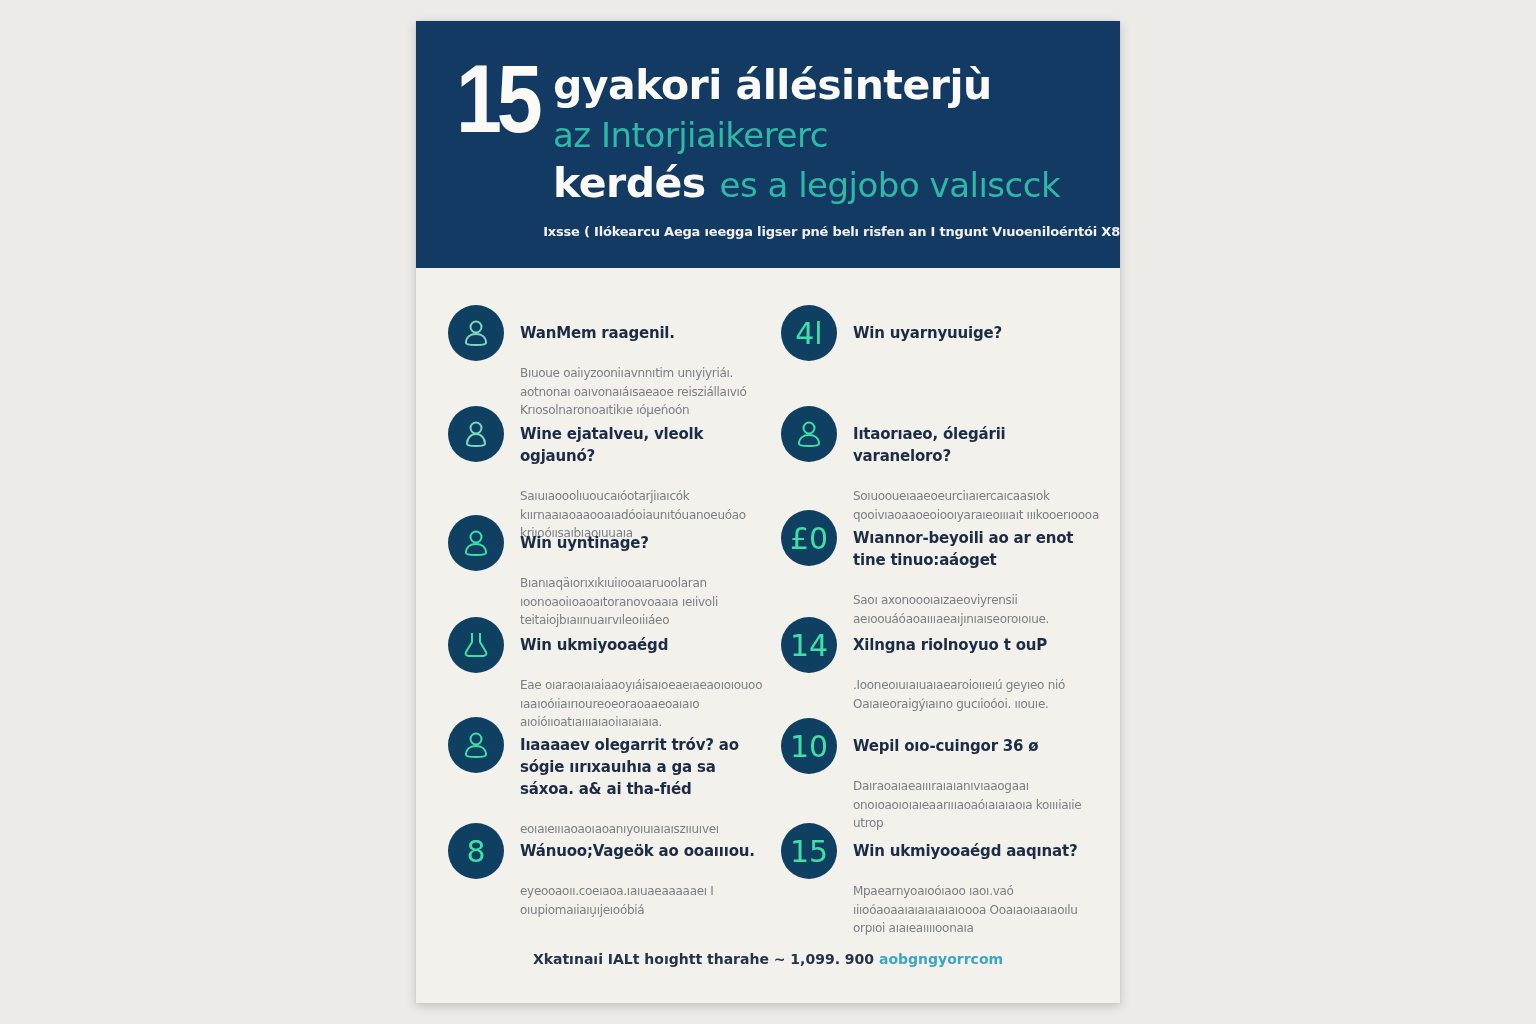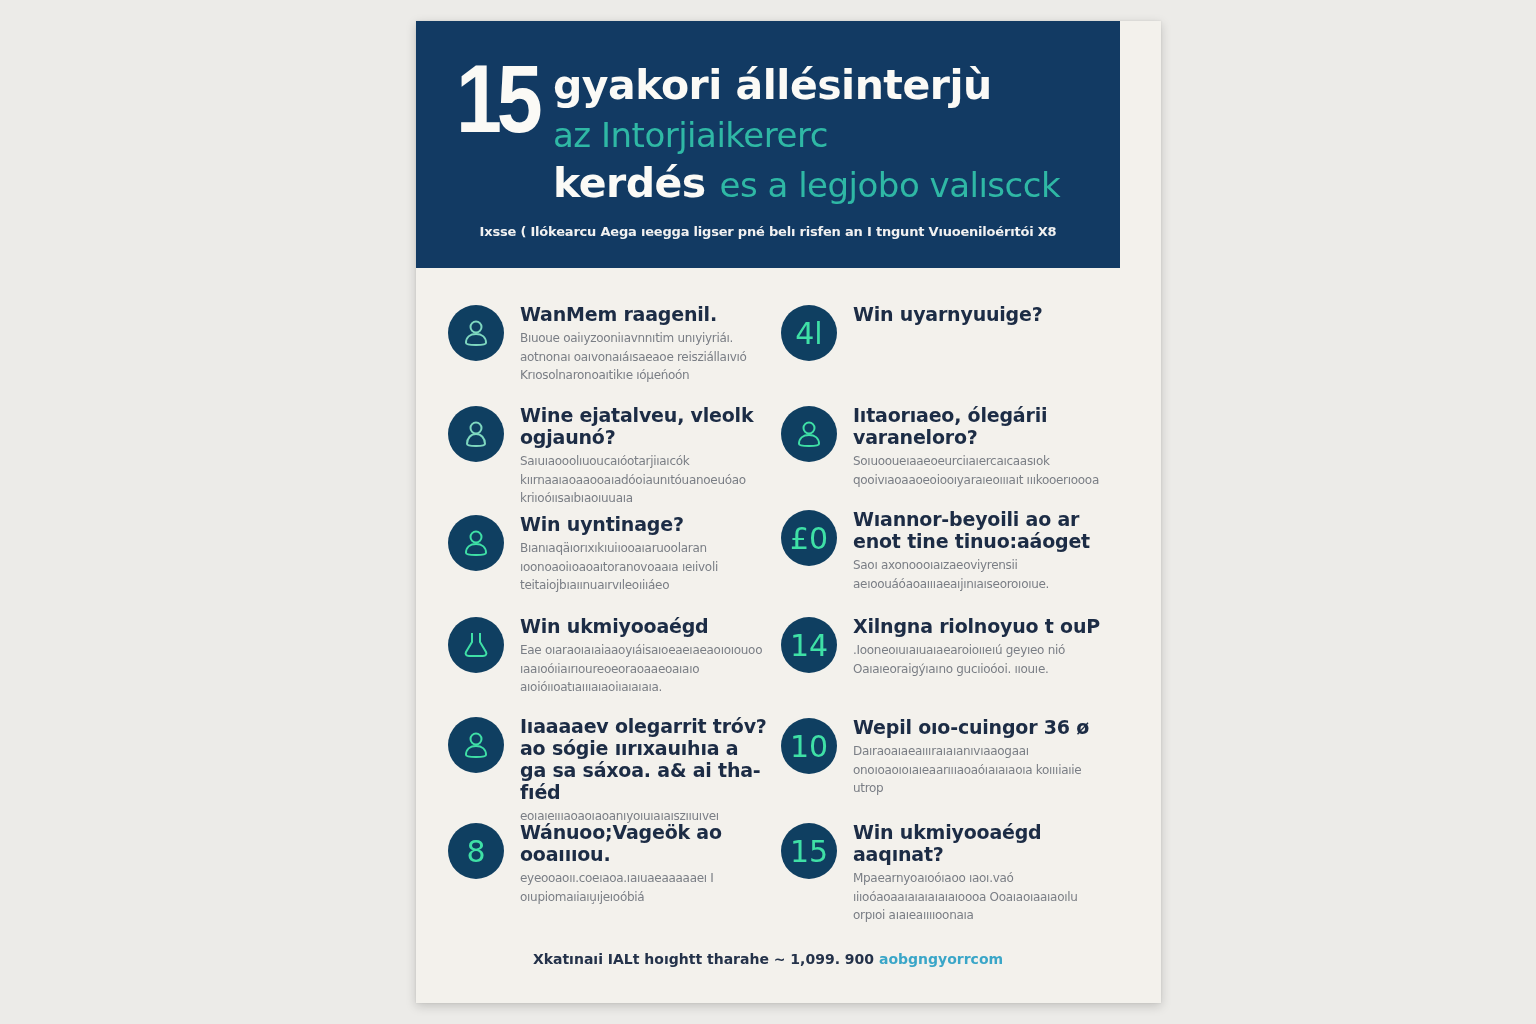--- a/index.html
+++ b/index.html
@@ -7,21 +7,20 @@
     width: 1536px; height: 1024px; overflow: hidden;
     background: #ecebe8;
     font-family: "Liberation Sans", "DejaVu Sans", sans-serif;
     position: relative;
   }
   .page {
     position: absolute; left: 416px; top: 21px;
     width: 704px; height: 982px;
     background: #f3f1ec;
     box-shadow: 0 3px 10px rgba(0,0,0,0.18), 0 0 2px rgba(0,0,0,0.08);
-    padding-left: 41px;
   }
   .header {
     position: absolute; left: 0; top: 0; width: 704px; height: 247px;
     background: #123a63;
   }
   .big-num {
     position: absolute; left: 40px; top: 30px;
     color: #fbfaf6; font-weight: 700; font-size: 96px; line-height: 1;
     letter-spacing: -6px;
     font-family: "Liberation Sans", sans-serif;
@@ -29,41 +28,41 @@
   }
   .title-block {
     position: absolute; left: 137px; top: 40px; width: 540px;
     font-weight: 700; font-size: 41px; line-height: 48px;
     font-family: "DejaVu Sans", sans-serif;
     letter-spacing: -0.5px;
   }
   .t-white { color: #fbfaf6; }
   .t-teal { color: #2fb8a5; font-weight: 400; font-size: 34px; }
   .subtitle {
-    position: absolute; left: 0; top: 203px; width: 704px; text-align: center;
+    position: absolute; left: 0; top: 203px; width: 704px; text-align: right;
     color: #f1f1f1; font-size: 13px; font-weight: 700;
     font-family: "DejaVu Sans", sans-serif;
     letter-spacing: -0.2px;
   }
   .grid { position: absolute; left: 32px; top: 282px; width: 650px; }
   .item { position: absolute; width: 320px; }
   .circle {
     position: absolute; left: 0; top: 2px; width: 56px; height: 56px;
     border-radius: 50%; background: #0f3f61;
     display: flex; align-items: center; justify-content: center;
     color: #3fe0a6; font-size: 30px; font-family: "DejaVu Sans", sans-serif;
   }
   .circle svg { width: 32px; height: 32px; }
   .item-text { position: absolute; left: 72px; top: 0; width: 250px; }
   .q {
-    color: #1c2c45; font-weight: 700; font-size: 19px; line-height: 22px;
-    font-family: "DejaVu Sans", sans-serif; letter-spacing: -0.2px;
+    color: #1c2c45; font-weight: 700; font-size: 15px; line-height: 22px;
+    font-family: "DejaVu Sans", sans-serif; letter-spacing: -0.2px; margin-top: 19px;
   }
   .a {
-    margin-top: 4px;
+    margin-top: 20px;
     color: #7a7e85; font-size: 12px; line-height: 18.5px;
     font-family: "DejaVu Sans", sans-serif; letter-spacing: -0.3px;
   }
   .footer {
     position: absolute; left: 0; top: 930px; width: 704px; text-align: center;
     font-size: 14px; font-weight: 700; color: #24324a;
     font-family: "DejaVu Sans", sans-serif;
   }
   .footer .link { color: #3aa6c8; }
 </style>

